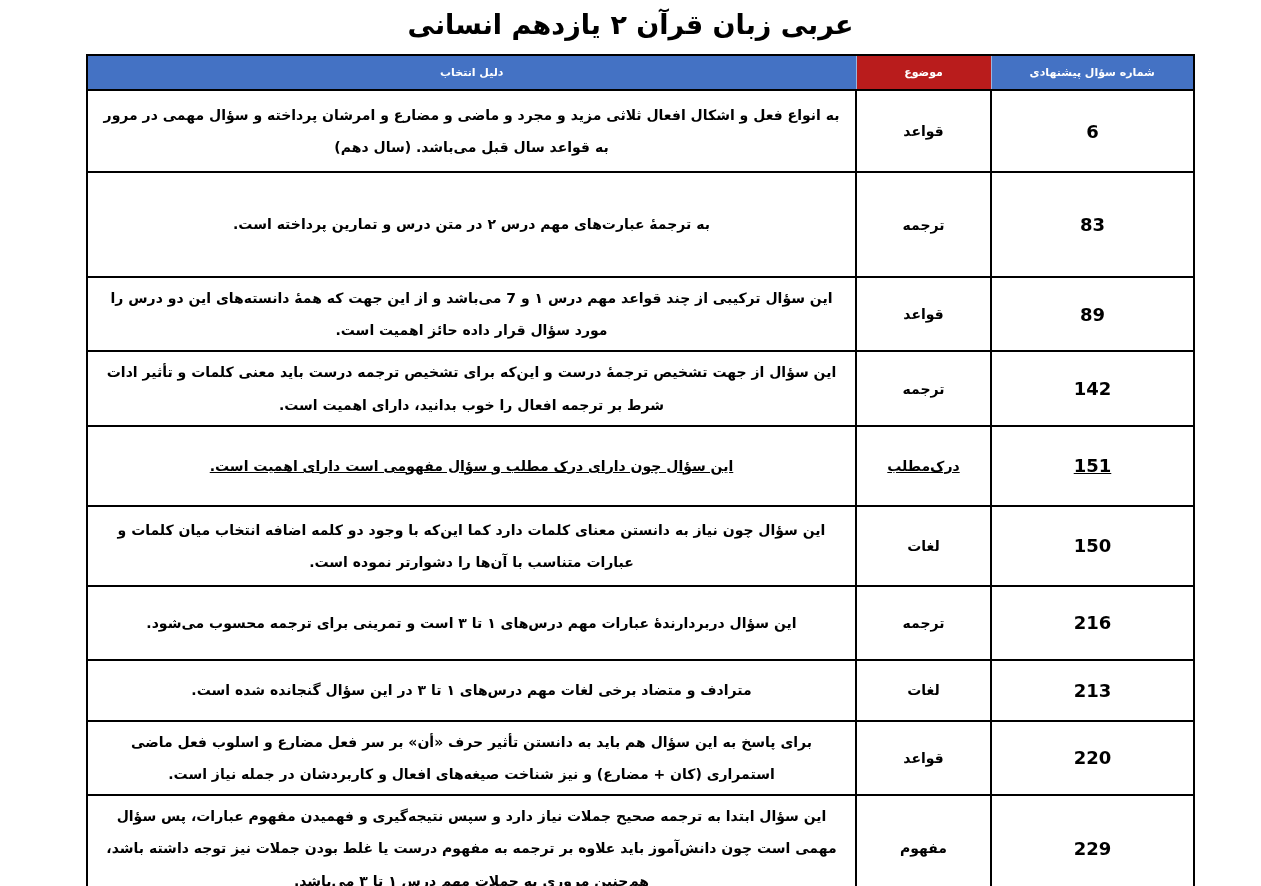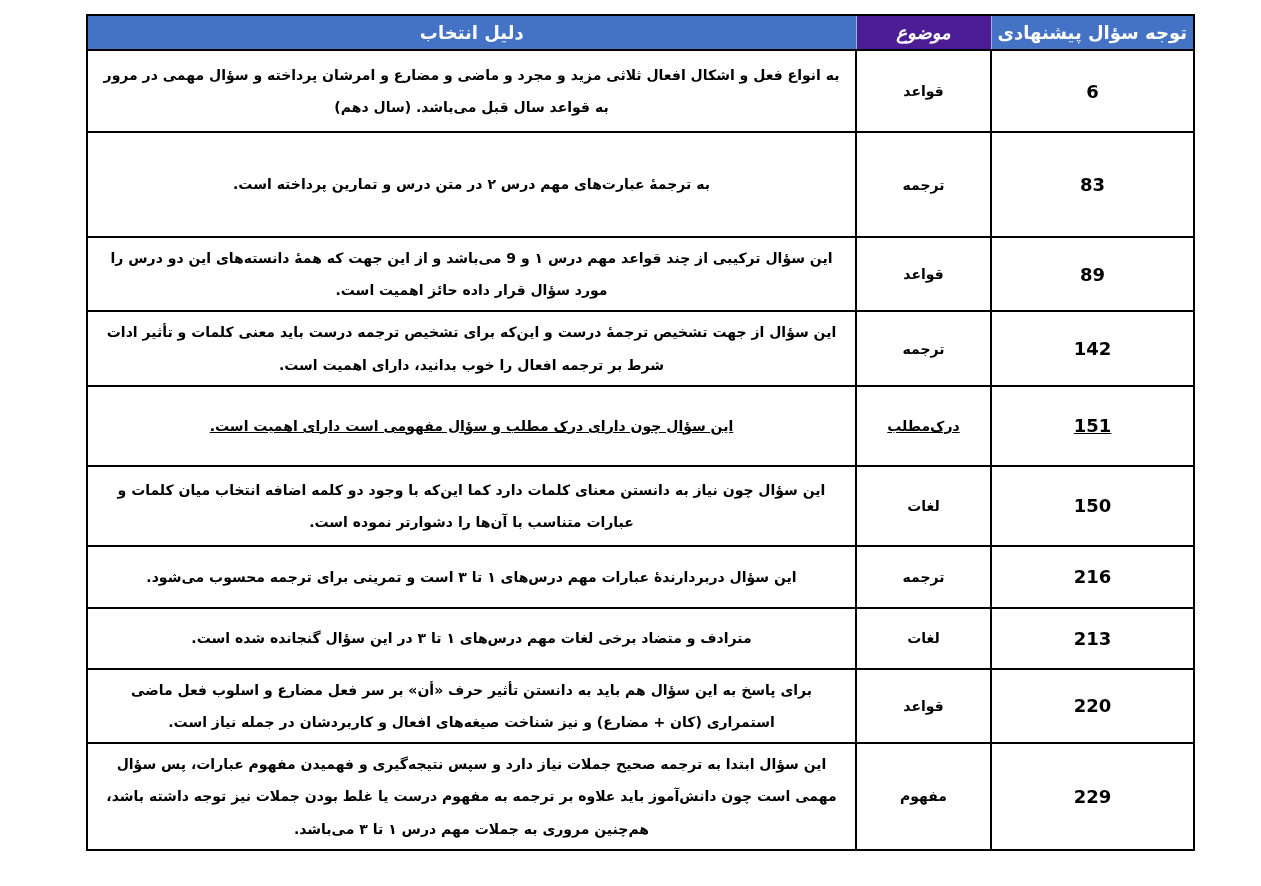--- a/index.html
+++ b/index.html
@@ -25,21 +25,21 @@
     margin: 14px 0 0 86px;
     border: 2px solid #000000;
     direction: rtl;
   }
   .col-number { width: 203px; }
   .col-topic  { width: 135px; }
   .col-reason { width: 769px; }
   table.qtable th {
     height: 35px;
     color: #ffffff;
-    font-size: 18px;
+    font-size: 11px;
     font-weight: bold;
     text-align: center;
     vertical-align: middle;
     border: 1px solid #9db5dd;
   }
   table.qtable td {
     border: 2px solid #000000;
     background: #ffffff;
     color: #000000;
     font-weight: bold;
@@ -49,53 +49,54 @@
   td.cell-number { font-size: 18px; font-family: "DejaVu Sans", sans-serif; }
   td.cell-topic  { font-size: 14px; }
   td.cell-reason { font-size: 14px; line-height: 2.3; padding: 4px 12px; }
   
   tbody tr:nth-child(1)  td { height: 82px; }
   tbody tr:nth-child(2)  td { height: 105px; }
   tbody tr:nth-child(3)  td { height: 70px; }
   tbody tr:nth-child(4)  td { height: 72px; }
   tbody tr:nth-child(5)  td { height: 80px; text-decoration: underline; }
   tbody tr:nth-child(6)  td { height: 80px; }
-  tbody tr:nth-child(7)  td { height: 62px; }
+  tbody tr:nth-child(7)  td { height: 74px; }
   tbody tr:nth-child(8)  td { height: 61px; }
   tbody tr:nth-child(9)  td { height: 70px; }
   tbody tr:nth-child(10) td { height: 97px; }
 </style>
 </head>
 <body>
 
 <div class="page">
+  <h1 class="title">عربی زبان قرآن ۲ یازدهم انسانی</h1>
 
   <table class="qtable">
     <thead>
       <tr>
-        <th class="col-number" style="background: rgb(68, 114, 196); color: rgb(255, 255, 255);">توجه سؤال پیشنهادی</th>
-        <th class="col-topic" style="background: #4c1d95; color: rgb(255, 255, 255); font-style: italic;">موضوع</th>
+        <th class="col-number" style="background: rgb(68, 114, 196); color: rgb(255, 255, 255);">شماره سؤال پیشنهادی</th>
+        <th class="col-topic" style="background: #b91c1c; color: rgb(255, 255, 255);">موضوع</th>
         <th class="col-reason" style="background: rgb(68, 114, 196); color: rgb(255, 255, 255);">دلیل انتخاب</th>
       </tr>
     </thead>
     <tbody>
         <tr>
     <td class="cell-number">6</td>
     <td class="cell-topic">قواعد</td>
     <td class="cell-reason">به انواع فعل و اشکال افعال ثلاثی مزید و مجرد و ماضی و مضارع و امرشان پرداخته و سؤال مهمی در مرور به قواعد سال قبل می‌باشد. (سال دهم)</td>
   </tr>
         <tr>
     <td class="cell-number">83</td>
     <td class="cell-topic">ترجمه</td>
     <td class="cell-reason">به ترجمهٔ عبارت‌های مهم درس ۲ در متن درس و تمارین پرداخته است.</td>
   </tr>
         <tr>
     <td class="cell-number">89</td>
     <td class="cell-topic">قواعد</td>
-    <td class="cell-reason">این سؤال ترکیبی از چند قواعد مهم درس ۱ و 9 می‌باشد و از این جهت که همهٔ دانسته‌های این دو درس را مورد سؤال قرار داده حائز اهمیت است.</td>
+    <td class="cell-reason">این سؤال ترکیبی از چند قواعد مهم درس ۱ و 7 می‌باشد و از این جهت که همهٔ دانسته‌های این دو درس را مورد سؤال قرار داده حائز اهمیت است.</td>
   </tr>
         <tr>
     <td class="cell-number">142</td>
     <td class="cell-topic">ترجمه</td>
     <td class="cell-reason">این سؤال از جهت تشخیص ترجمهٔ درست و این‌که برای تشخیص ترجمه درست باید معنی کلمات و تأثیر ادات شرط بر ترجمه افعال را خوب بدانید، دارای اهمیت است.</td>
   </tr>
         <tr>
     <td class="cell-number">151</td>
     <td class="cell-topic">درک‌مطلب</td>
     <td class="cell-reason">این سؤال چون دارای درک مطلب و سؤال مفهومی است دارای اهمیت است.</td>

